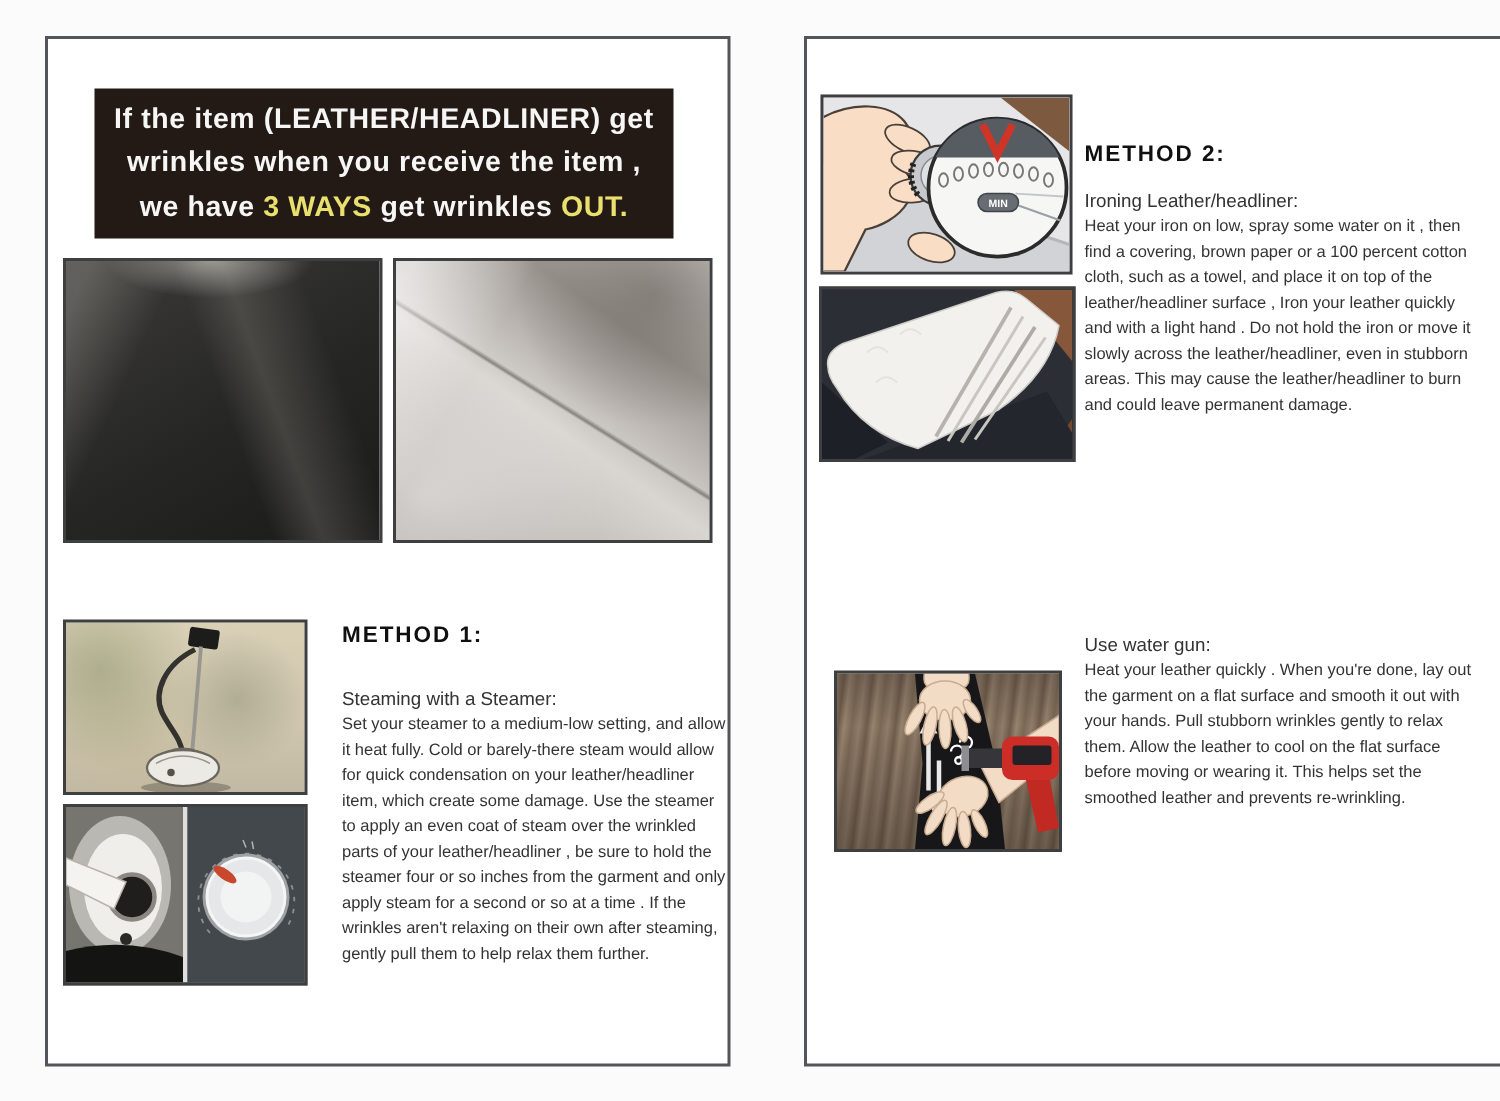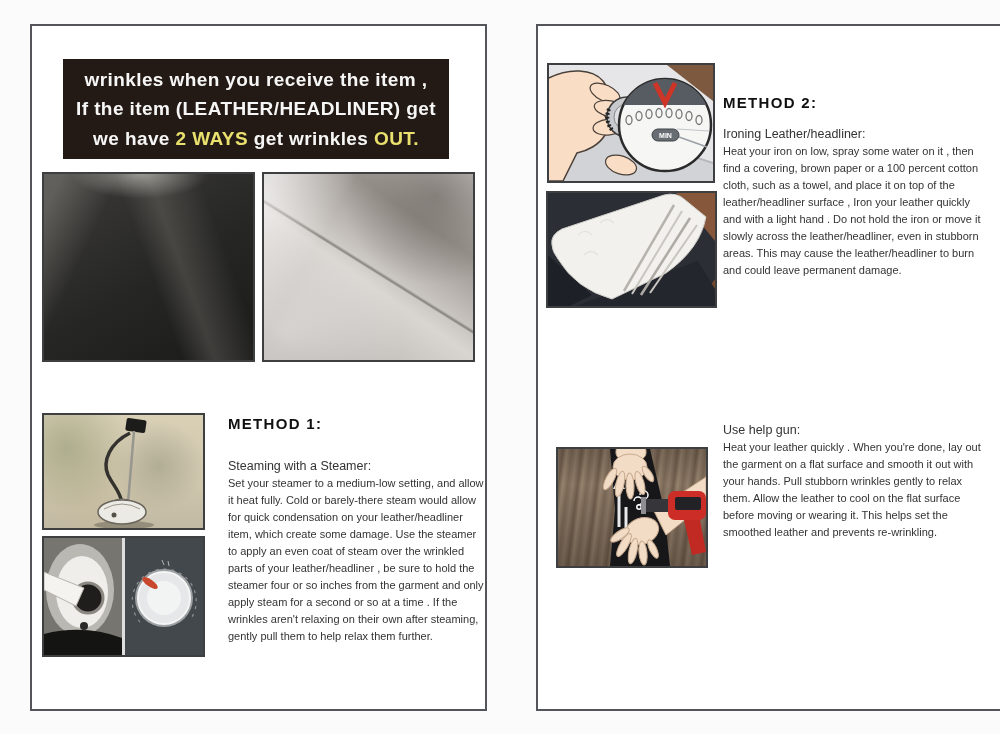--- a/index.html
+++ b/index.html
@@ -65,23 +65,23 @@
   #method2-section .method-subtitle { margin-top:15px; }
   #method3-section { left:185px; top:390px; width:268px; }
   #method3-section .method-subtitle { margin-top:6px; }
 </style>
 </head>
 <body>
 
 <div class="page" id="left-page">
 
   <div class="abs banner">
+    <div><span>If the item (LEATHER/HEADLINER) get</span></div>
     <div><span>wrinkles when you receive the item ,</span></div>
-    <div><span>If the item (LEATHER/HEADLINER) get</span></div>
-    <div><span>we have </span><span class="hl">2 WAYS</span><span> get wrinkles </span><span class="hl">OUT.</span></div>
+    <div><span>we have </span><span class="hl">3 WAYS</span><span> get wrinkles </span><span class="hl">OUT.</span></div>
   </div>
 
   <div class="photo" id="photo-black-leather"></div>
   <div class="photo" id="photo-gray-fabric"></div>
 
   <div class="photo" id="photo-steamer">
     <svg width="159" height="113" viewBox="0 0 159 113">
       <rect x="82" y="4" width="20" height="13" rx="2" fill="#1c1c1a" transform="rotate(8 92 10)"></rect>
       <line x1="90" y1="16" x2="84" y2="88" stroke="#97968f" stroke-width="2.5"></line>
       <path d="M86,18 C66,28 58,46 64,60 C70,72 76,76 78,88" stroke="#33322e" stroke-width="3.5" fill="none"></path>
@@ -175,21 +175,21 @@
     </svg>
   </div>
 
   <div class="method-block" id="method2-section">
     <div class="method-title">METHOD 2:</div>
     <div class="method-subtitle">Ironing Leather/headliner:</div>
     <div class="method-body">Heat your iron on low,  spray some water on it , then find a covering, brown paper or a 100 percent cotton cloth, such as a towel, and place it on top of the leather/headliner surface , Iron your leather quickly and with a light hand . Do not hold the iron or move it slowly across the leather/headliner, even in stubborn areas. This may cause the leather/headliner to burn and could leave permanent damage.</div>
   </div>
 
   <div class="method-block" id="method3-section">
-    <div class="method-subtitle">Use help gun:</div>
+    <div class="method-subtitle">Use water gun:</div>
     <div class="method-body">Heat your leather quickly . When you're done, lay out the garment on a flat surface and smooth it out with your hands. Pull stubborn wrinkles gently to relax them. Allow the leather to cool on the flat surface before moving or wearing it. This helps set the smoothed leather and prevents re-wrinkling.</div>
   </div>
 
   <div class="photo" id="photo-heatgun">
     <svg width="148" height="117" viewBox="0 0 148 117">
       <polygon points="52,0 92,0 106,60 112,117 52,117 57,60" fill="#17171a"></polygon>
       <line x1="61" y1="38" x2="61" y2="78" stroke="#e9e9e9" stroke-width="3"></line>
       <polygon points="61,28 55,40 67,40" fill="#e9e9e9"></polygon>
       <line x1="68" y1="58" x2="68" y2="90" stroke="#e9e9e9" stroke-width="3"></line>
       <polygon points="68,100 62,88 74,88" fill="#e9e9e9"></polygon>

